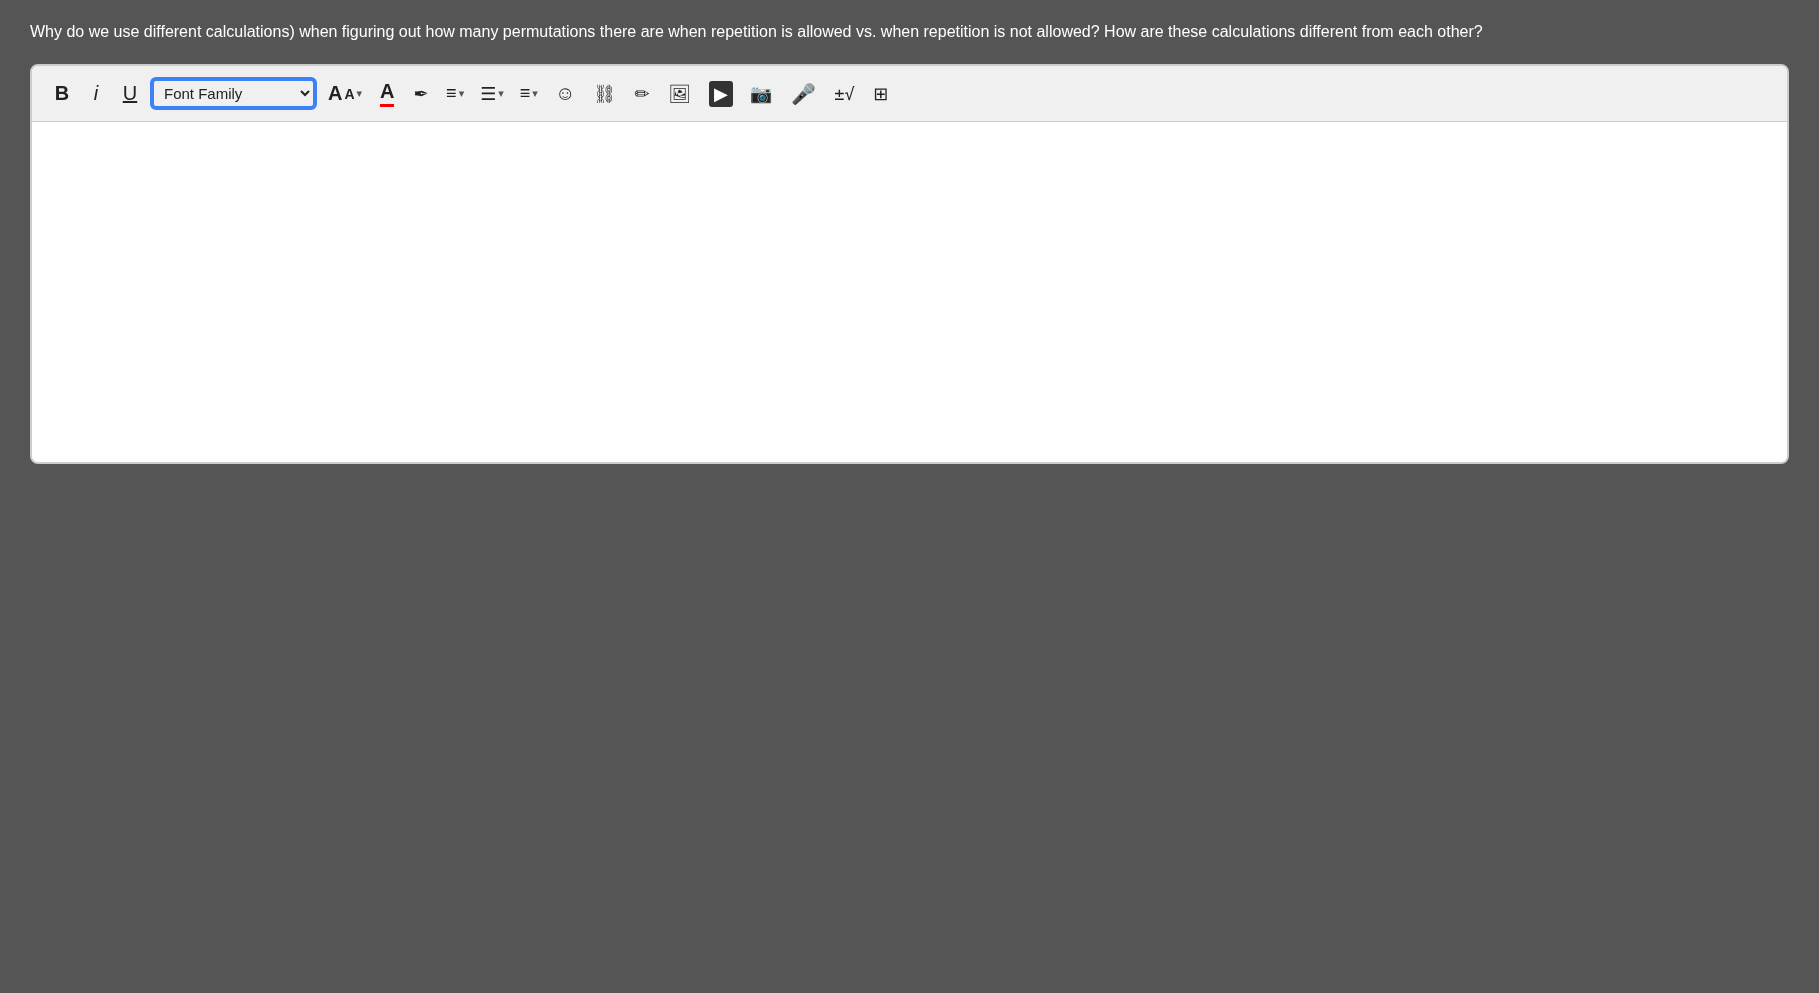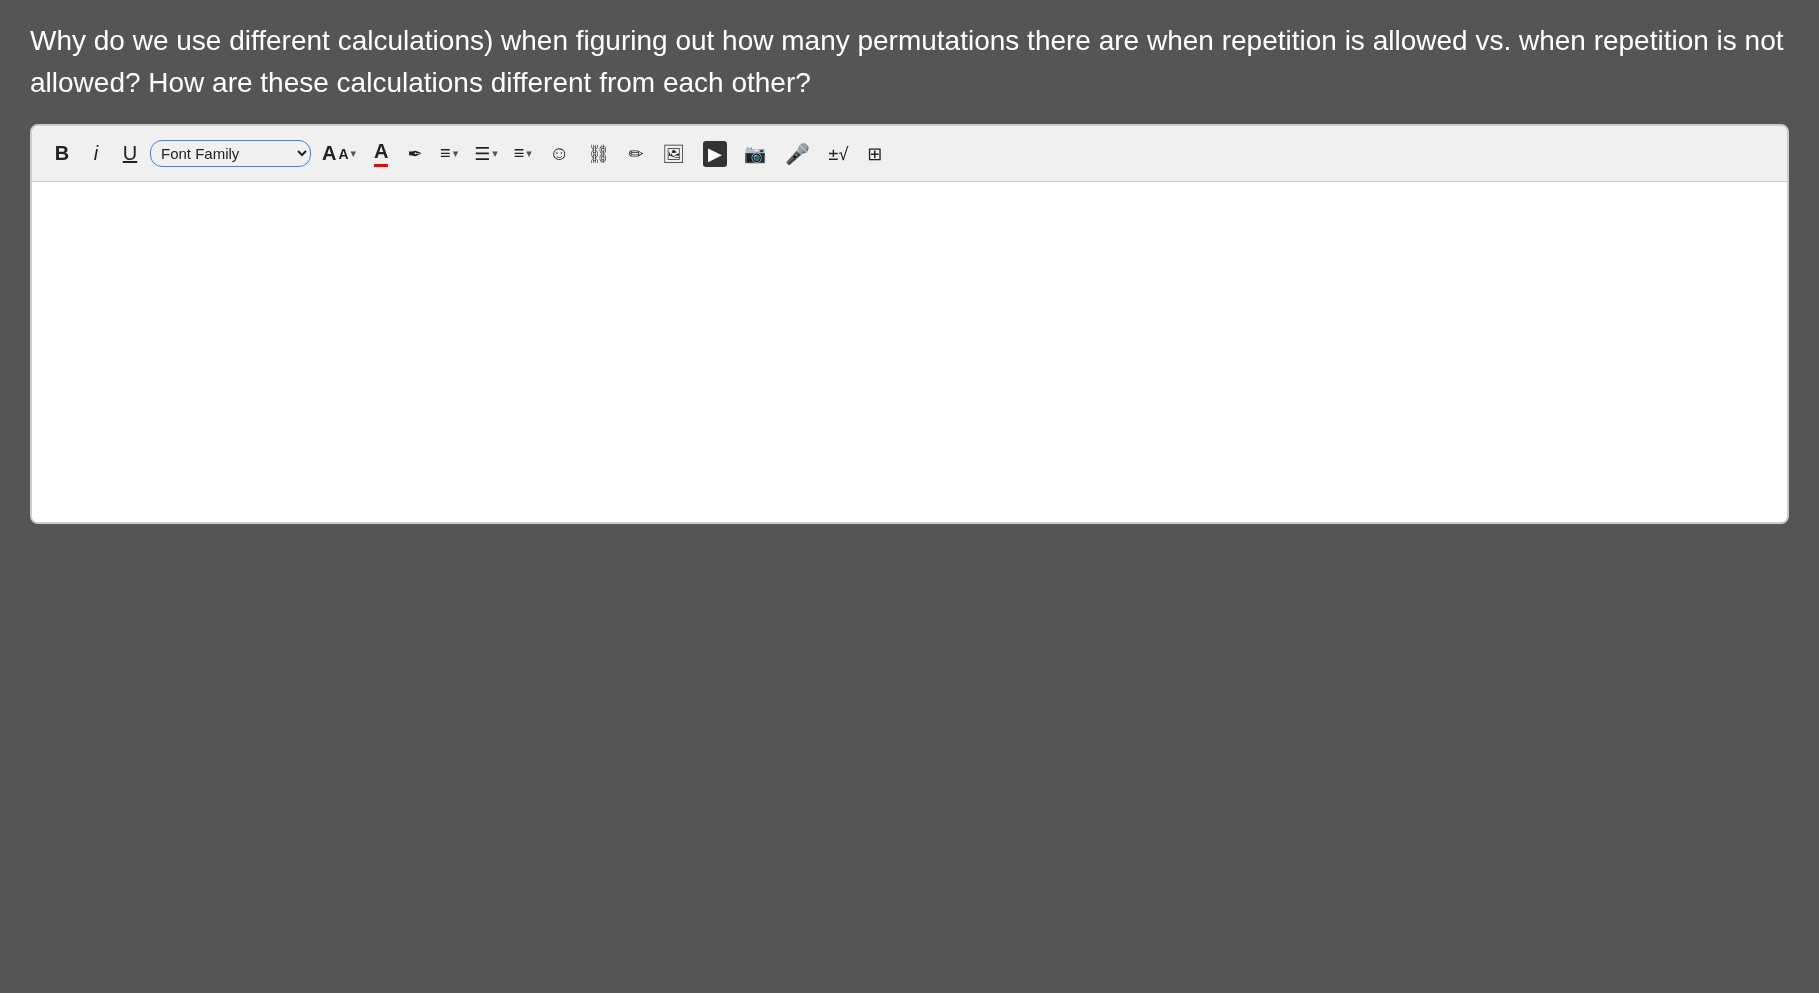--- a/index.html
+++ b/index.html
@@ -11,21 +11,21 @@
     body {
       width: 1819px;
       min-height: 993px;
       background-color: #555555;
       font-family: Arial, sans-serif;
       color: #ffffff;
       padding: 20px 30px;
     }
 
     .question-text {
-      font-size: 28px;
+      font-size: 16px;
       line-height: 1.5;
       margin-bottom: 20px;
       color: #ffffff;
     }
 
     .editor-container {
       background-color: #ffffff;
       border: 2px solid #cccccc;
       border-radius: 8px;
       overflow: hidden;
@@ -67,22 +67,22 @@
       font-size: 20px;
     }
 
     .toolbar-underline {
       text-decoration: underline;
       font-size: 20px;
     }
 
     .font-family-select {
       background: none;
-      border: 1px solid #3b82f6;
-      border-radius: 12px;
+      border: 4px solid #3b82f6;
+      border-radius: 6px;
       padding: 3px 6px;
       font-size: 15px;
       color: #222;
       cursor: pointer;
       min-width: 130px;
     }
 
     .dropdown-btn {
       display: flex;
       align-items: center;

